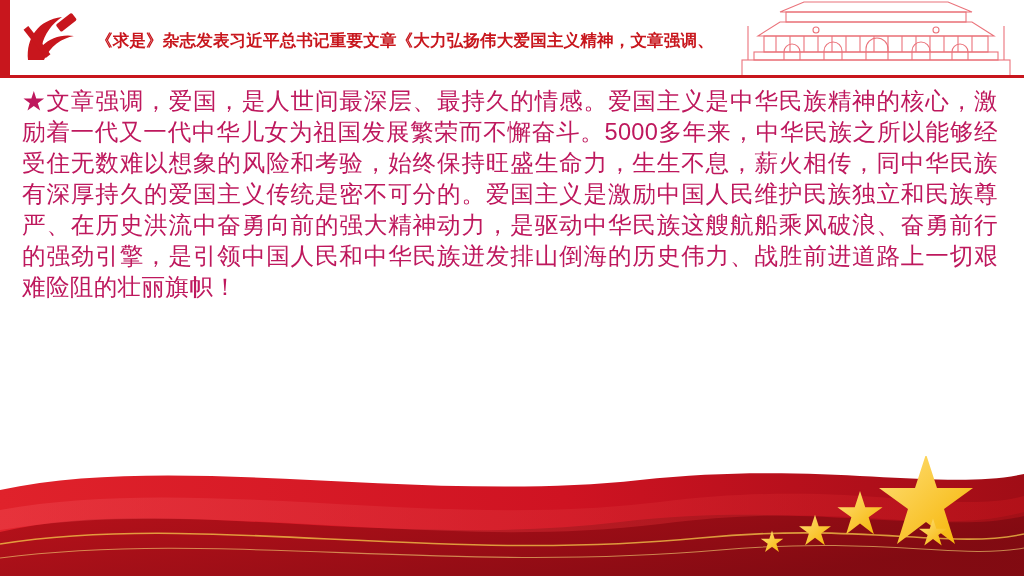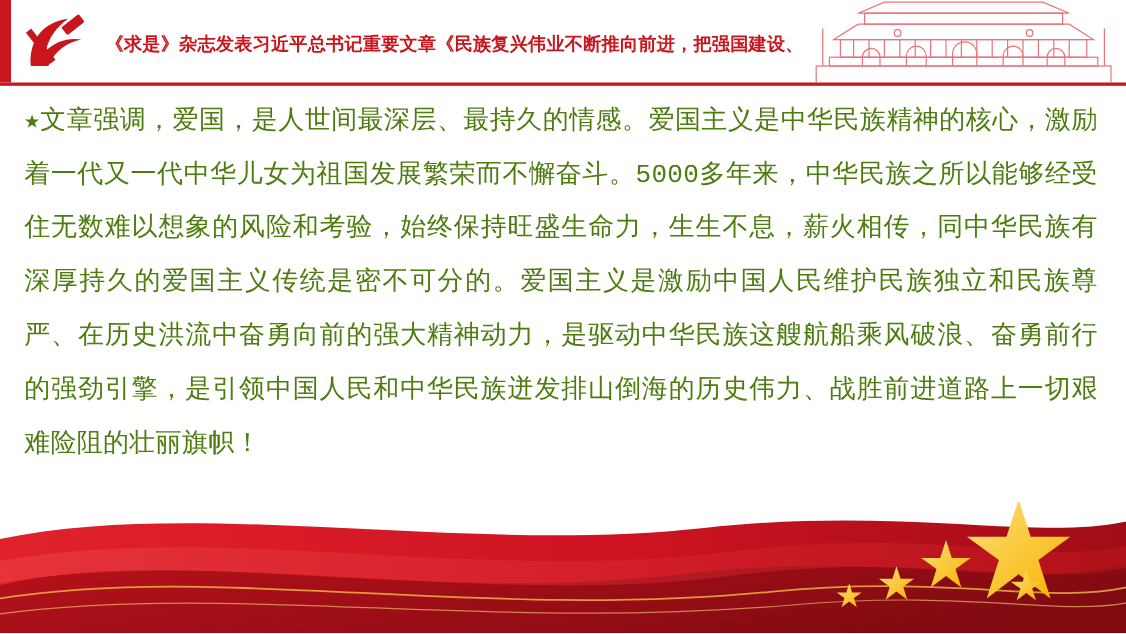--- a/index.html
+++ b/index.html
@@ -67,24 +67,24 @@
 
   
   .body-wrap {
     position: absolute;
     left: 0; top: 78px;
     width: 1024px;
     height: 380px;
     padding: 8px 26px 0 22px;
   }
   .body-text {
-    font-family: Liberation Mono, monospace;
+    font-family: Liberation Sans, sans-serif;
     font-size: 23.6px;
-    line-height: 49px;
-    color: #4d7c0f;
+    line-height: 31px;
+    color: #be185d;
     text-align: justify;
     text-justify: inter-ideograph;
     letter-spacing: 0.3px;
   }
 
   
   .bottom {
     position: absolute;
     left: 0; bottom: 0;
     width: 1024px;
@@ -117,21 +117,21 @@
           <path d="M6 48 C4 26 16 8 40 5 C30 12 22 22 20 34 C28 26 40 22 52 24 C40 26 28 34 22 48 Z"></path>
 
           <rect x="12" y="12" width="6" height="36" transform="rotate(-38 15 30)"></rect>
 
           <rect x="34" y="6" width="20" height="9" rx="1.5" transform="rotate(-38 44 10)"></rect>
         </g>
       </svg>
     </div>
 
     <div class="header-title">
-      <div class="header-title-line">《求是》杂志发表习近平总书记重要文章《民族复兴伟业不断推向前进，把强国建设、</div>
+      <div class="header-title-line">《求是》杂志发表习近平总书记重要文章《大力弘扬伟大爱国主义精神，文章强调、</div>
     </div>
 
     <div class="header-art">
       <svg viewBox="0 0 300 78" width="300" height="78" aria-hidden="true">
         <g stroke="#e8636c" stroke-width="1.1" fill="none" opacity="0.95">
 
           <rect x="18" y="60" width="268" height="16"></rect>
           <rect x="30" y="52" width="244" height="8"></rect>
 
           <path d="M60 60 v-8 a8 8 0 0 1 16 0 v8"></path>

